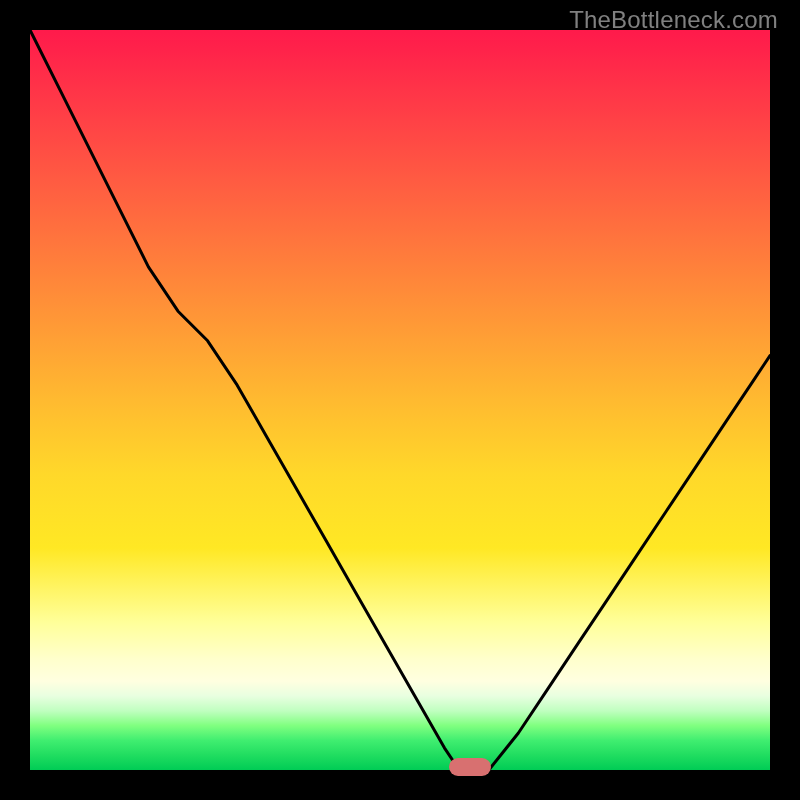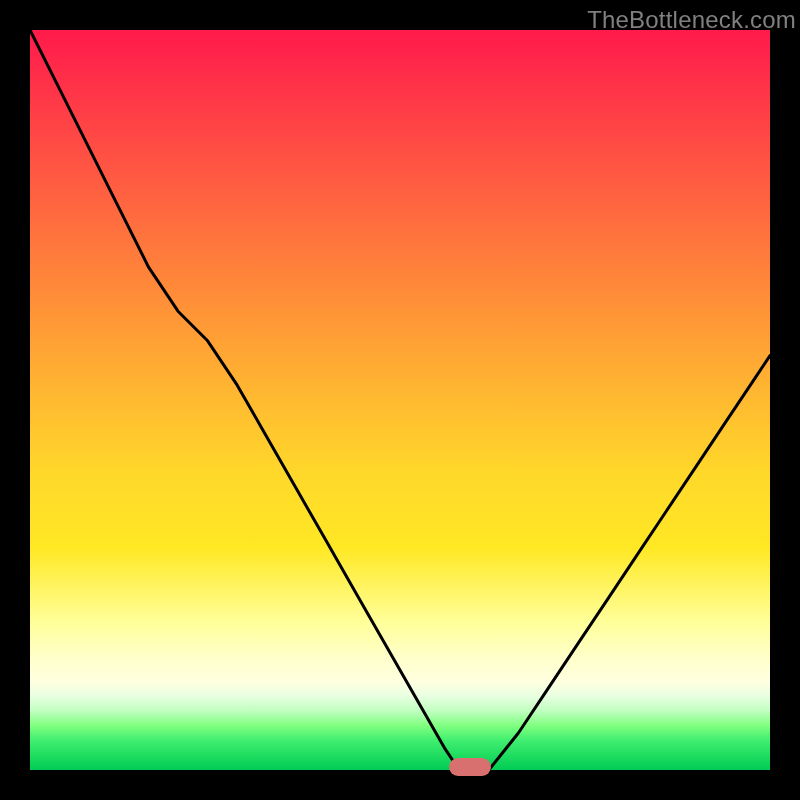--- a/index.html
+++ b/index.html
@@ -40,21 +40,21 @@
       #c0ffc0 92%,
       #80ff80 94%,
       #40ee70 96%,
       #20dd60 98%,
       #00cc55 100%
     );
   }
   .watermark {
     position: absolute;
     top: 6px;
-    right: 4px;
+    right: 22px;
     color: #808080;
     font-size: 24px;
     font-weight: 500;
     letter-spacing: 0.2px;
     z-index: 10;
   }
   svg.curve {
     position: absolute;
     left: 0;
     top: 0;

